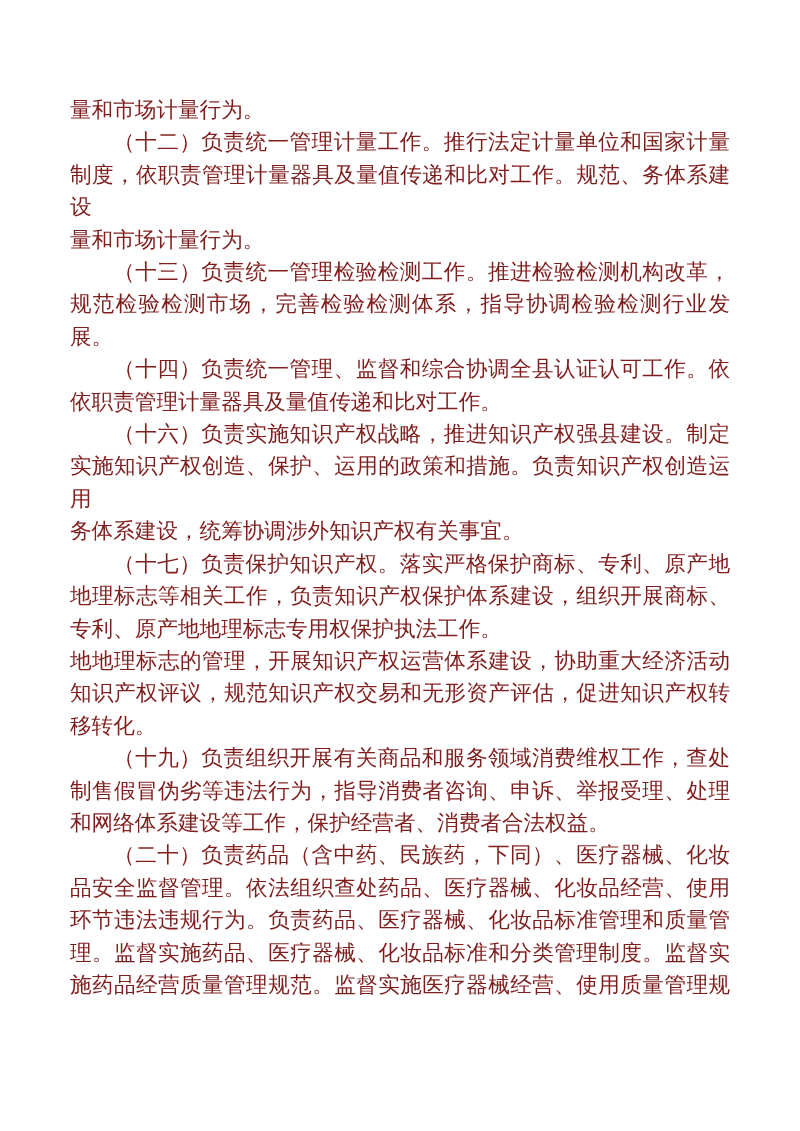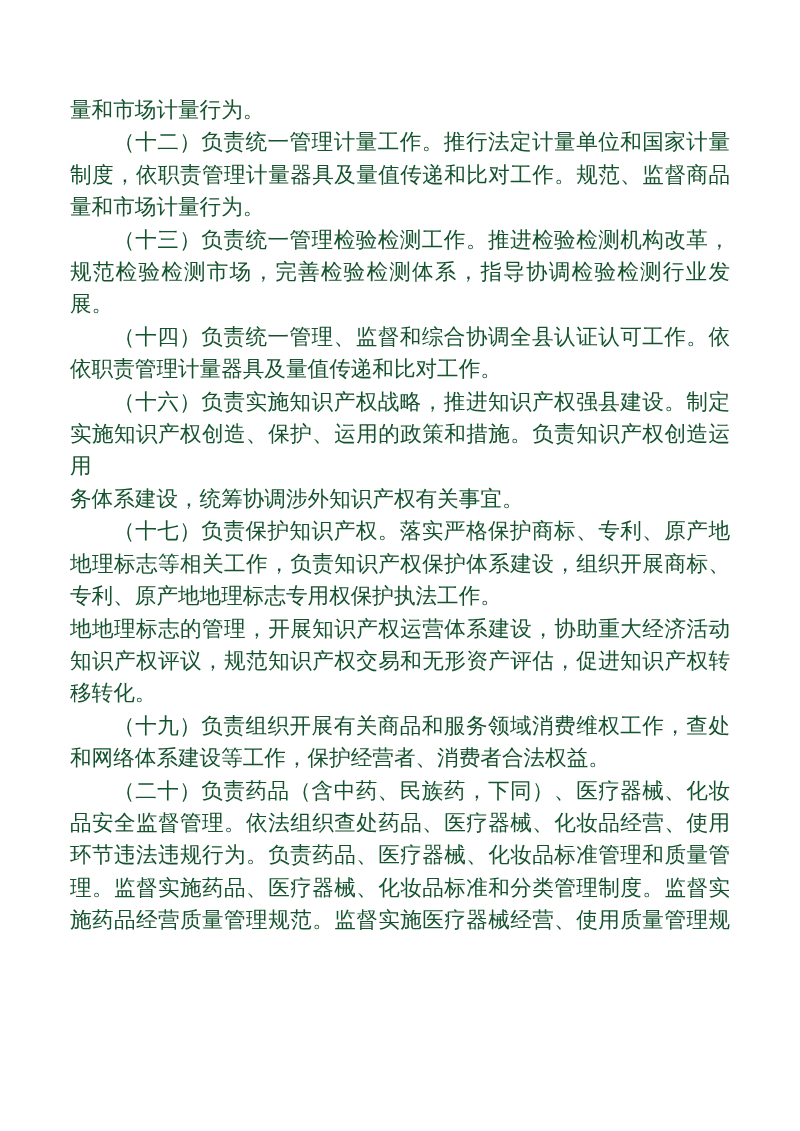--- a/index.html
+++ b/index.html
@@ -21,21 +21,21 @@
     top: 94px;
     width: 660px;
   }
   .para {
     margin: 0;
     padding: 0;
   }
   .line {
     font-size: 21.6px;
     line-height: 32.4px;
-    color: #14532d;
+    color: #7f1d1d;
     text-align: left;
     letter-spacing: 0;
   }
   .line.fill {
     text-align: justify;
     text-align-last: justify;
   }
   .line.indent {
     text-indent: 2em;
   }
@@ -44,21 +44,21 @@
 <body>
 
 <div class="page">
   <div class="doc">
 
   <div class="para">
         <div class="line">量和市场计量行为。</div>
       </div>
       <div class="para">
         <div class="line indent fill">（十二）负责统一管理计量工作。推行法定计量单位和国家计量</div>
-        <div class="line fill">制度，依职责管理计量器具及量值传递和比对工作。规范、监督商品</div>
+        <div class="line fill">制度，依职责管理计量器具及量值传递和比对工作。规范、务体系建设</div>
         <div class="line">量和市场计量行为。</div>
       </div>
       <div class="para">
         <div class="line indent fill">（十三）负责统一管理检验检测工作。推进检验检测机构改革，</div>
         <div class="line fill">规范检验检测市场，完善检验检测体系，指导协调检验检测行业发</div>
         <div class="line">展。</div>
       </div>
       <div class="para">
         <div class="line indent fill">（十四）负责统一管理、监督和综合协调全县认证认可工作。依</div>
         <div class="line">依职责管理计量器具及量值传递和比对工作。</div>
@@ -73,20 +73,21 @@
         <div class="line fill">地理标志等相关工作，负责知识产权保护体系建设，组织开展商标、</div>
         <div class="line">专利、原产地地理标志专用权保护执法工作。</div>
       </div>
       <div class="para">
         <div class="line fill">地地理标志的管理，开展知识产权运营体系建设，协助重大经济活动</div>
         <div class="line fill">知识产权评议，规范知识产权交易和无形资产评估，促进知识产权转</div>
         <div class="line">移转化。</div>
       </div>
       <div class="para">
         <div class="line indent fill">（十九）负责组织开展有关商品和服务领域消费维权工作，查处</div>
+        <div class="line fill">制售假冒伪劣等违法行为，指导消费者咨询、申诉、举报受理、处理</div>
         <div class="line">和网络体系建设等工作，保护经营者、消费者合法权益。</div>
       </div>
       <div class="para">
         <div class="line indent fill">（二十）负责药品（含中药、民族药，下同）、医疗器械、化妆</div>
         <div class="line fill">品安全监督管理。依法组织查处药品、医疗器械、化妆品经营、使用</div>
         <div class="line fill">环节违法违规行为。负责药品、医疗器械、化妆品标准管理和质量管</div>
         <div class="line fill">理。监督实施药品、医疗器械、化妆品标准和分类管理制度。监督实</div>
         <div class="line fill">施药品经营质量管理规范。监督实施医疗器械经营、使用质量管理规</div>
       </div>
     </div>

